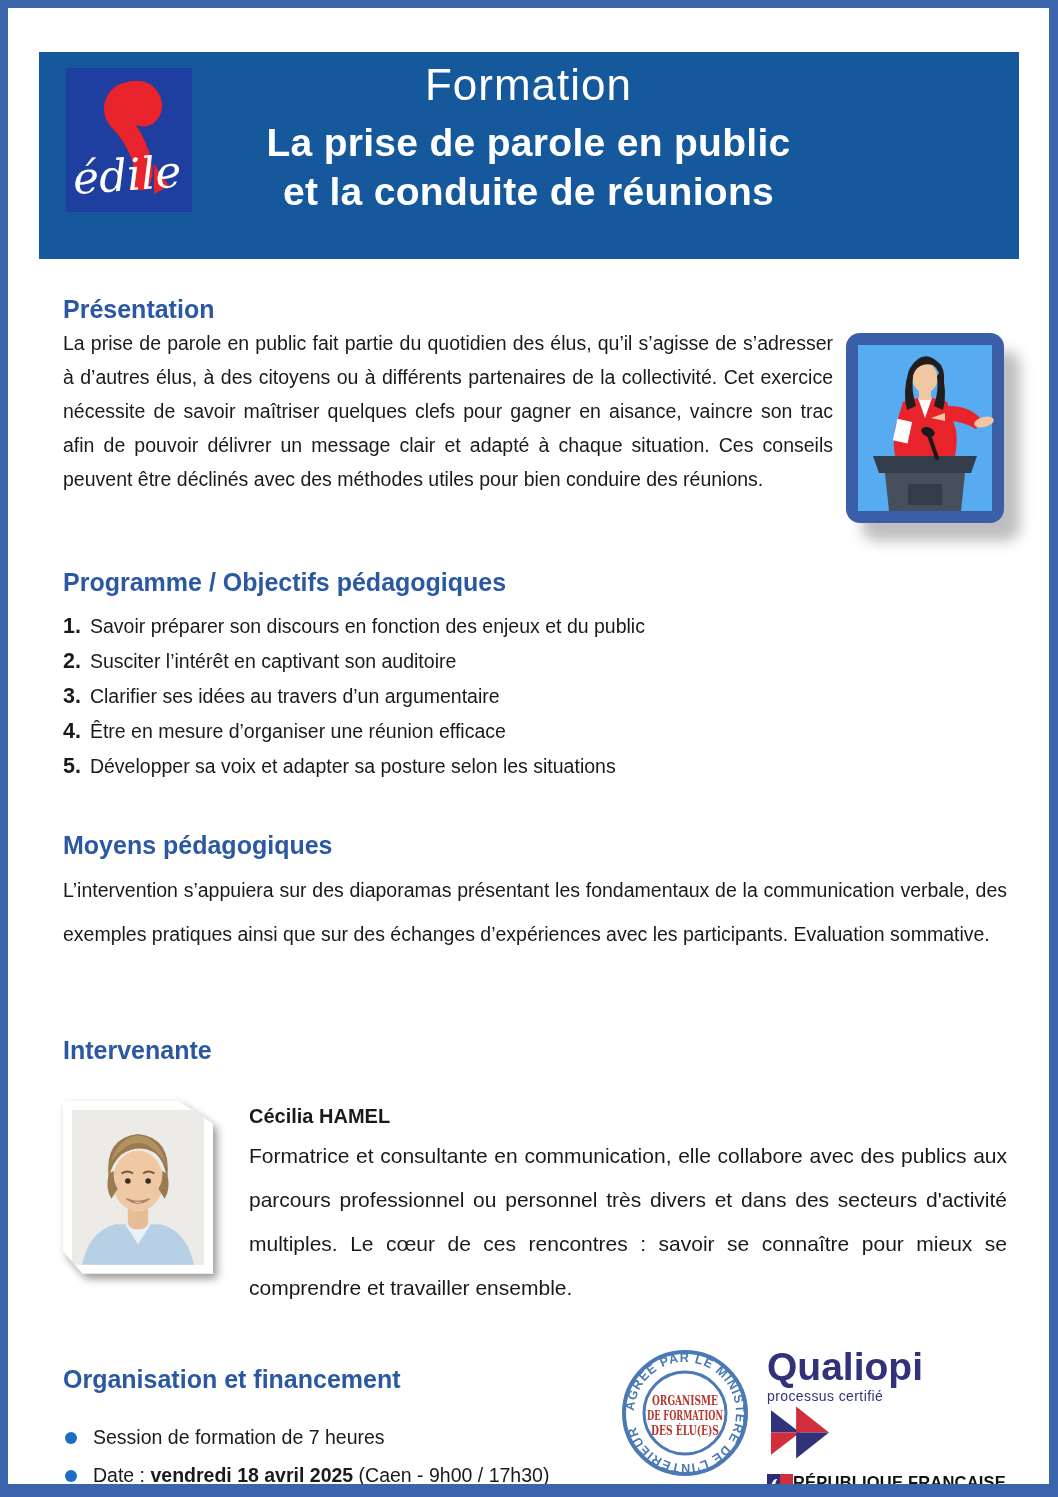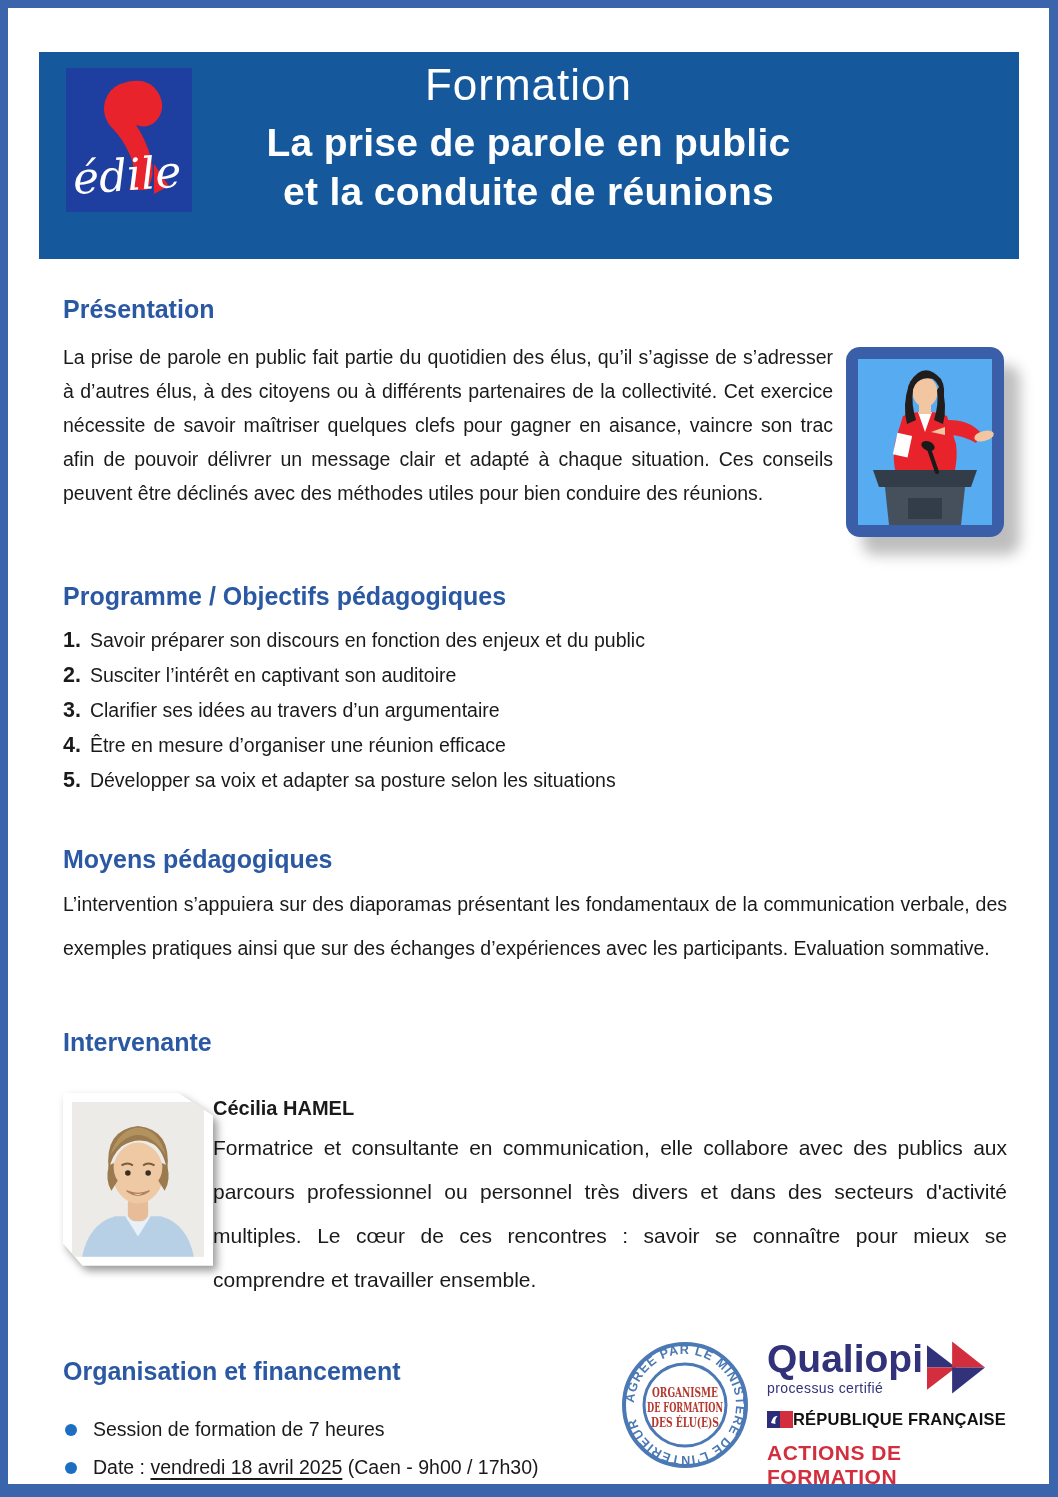--- a/index.html
+++ b/index.html
@@ -19,56 +19,56 @@
     background:#1e3ea0;
   }
   .logo svg { display:block; width:100%; height:100%; }
   .kicker { padding-top:8px; font-size:44px; font-weight:400; letter-spacing:1px; }
   .title  { margin-top:8px; font-size:39px; font-weight:700; line-height:49px; letter-spacing:.3px; }
   
   .content { padding:0 42px 0 55px; }
   .section-heading { color:#2b58a3; font-size:25px; font-weight:700; margin:0; }
   
   .sec-presentation { margin-top:36px; }
-  .pres-row { display:flex; gap:12px; margin-top:16px; }
+  .pres-row { display:flex; gap:12px; margin-top:2px; }
   .pres-body { flex:1; font-size:19.5px; line-height:34px; text-align:justify; margin:0; }
   .speaker-wrap { width:162px; flex:none; margin-top:6px;
                   filter:drop-shadow(16px 18px 7px rgba(110,110,110,.45)); }
   .speaker-wrap svg { display:block; }
   
   .sec-programme { margin-top:44px; }
   .prog-item { display:flex; margin-top:9px; font-size:19.5px; line-height:26px; align-items:baseline; }
   .prog-item:first-of-type { margin-top:16px; }
   .prog-num { font-weight:700; font-size:21.5px; margin-right:9px; }
   
   .sec-moyens { margin-top:52px; }
   .moyens-body { margin:8px 0 0; font-size:19.5px; line-height:44px; text-align:justify; }
   
-  .sec-intervenante { margin-top:58px; }
-  .interv-row { display:flex; margin-top:36px; }
+  .sec-intervenante { margin-top:80px; }
+  .interv-row { display:flex; gap:36px; margin-top:36px; }
   .photo-wrap { width:150px; flex:none; filter:drop-shadow(4px 5px 4px rgba(0,0,0,.4)); }
   .photo-frame { background:#fff; padding:9px;
     clip-path:polygon(0 0, 77% 0, 100% 13%, 100% 100%, 13% 100%, 0 87%); }
   .photo-frame svg { display:block; width:100%; }
   .interv-text { flex:1; padding-top:4px; }
   .interv-name { font-weight:700; font-size:20px; }
   .interv-bio  { margin:6px 0 0; font-size:21px; line-height:44px; text-align:justify; }
   
   .sec-organisation { margin-top:55px; position:relative; }
   .org-bullets { margin-top:30px; max-width:600px; }
   .bullet { display:flex; margin-top:11px; font-size:19.5px; line-height:27px; }
   .dot { width:12px; height:12px; border-radius:50%; background:#1b6ec2;
          margin:8px 16px 0 2px; flex:none; }
-  .date-strong { font-weight:400; text-decoration:underline;
+  .date-strong { font-weight:700; text-decoration:underline;
                  text-decoration-thickness:2px; text-underline-offset:4px; }
   .org-logos { position:absolute; top:-18px; right:42px;
                display:flex; gap:16px; align-items:flex-start; }
   .stamp svg { display:block; }
   .qualiopi-block { width:240px; }
-  .q-row { display:flex; align-items:flex-start; }
+  .q-row { display:flex; align-items:flex-start;flex-direction:column; }
   .q-brand { font-size:39px; font-weight:700; color:#32327a; line-height:40px; }
   .q-sub   { font-size:14px; color:#32327a; margin-top:1px; letter-spacing:.4px; }
   .q-arrows { margin:2px 0 0 4px; }
   .q-republique { display:flex; align-items:center; margin-top:14px;
                   font-weight:700; font-size:16.5px; color:#111; letter-spacing:.2px; }
   .q-actions { margin-top:12px; color:#d22e3e; font-weight:700; font-size:21px; letter-spacing:.5px; }
 </style>
 </head>
 <body>
 

